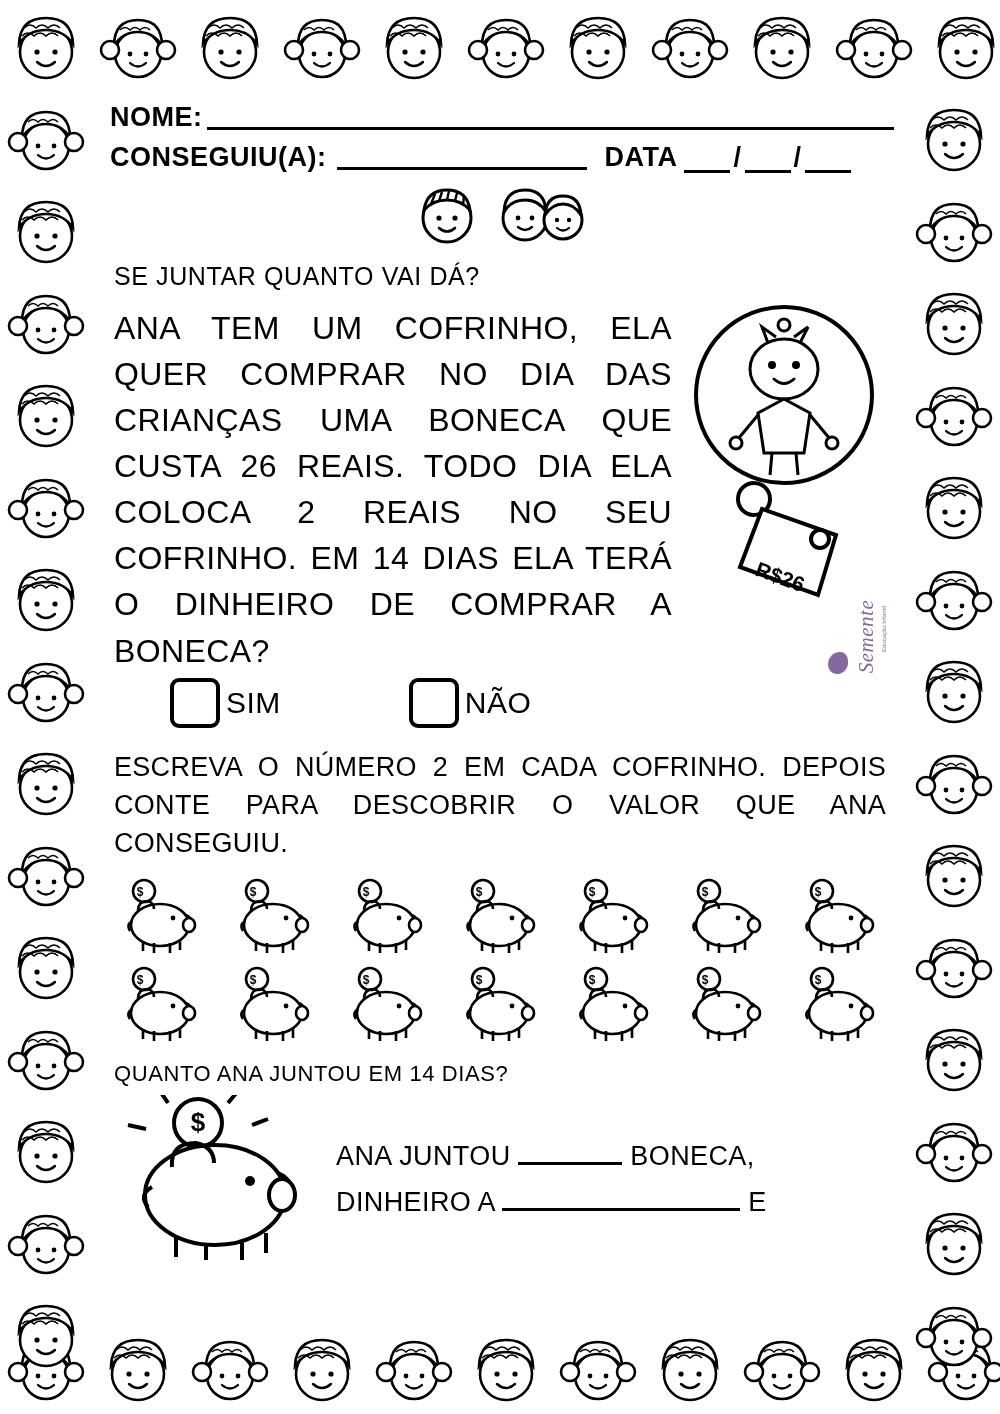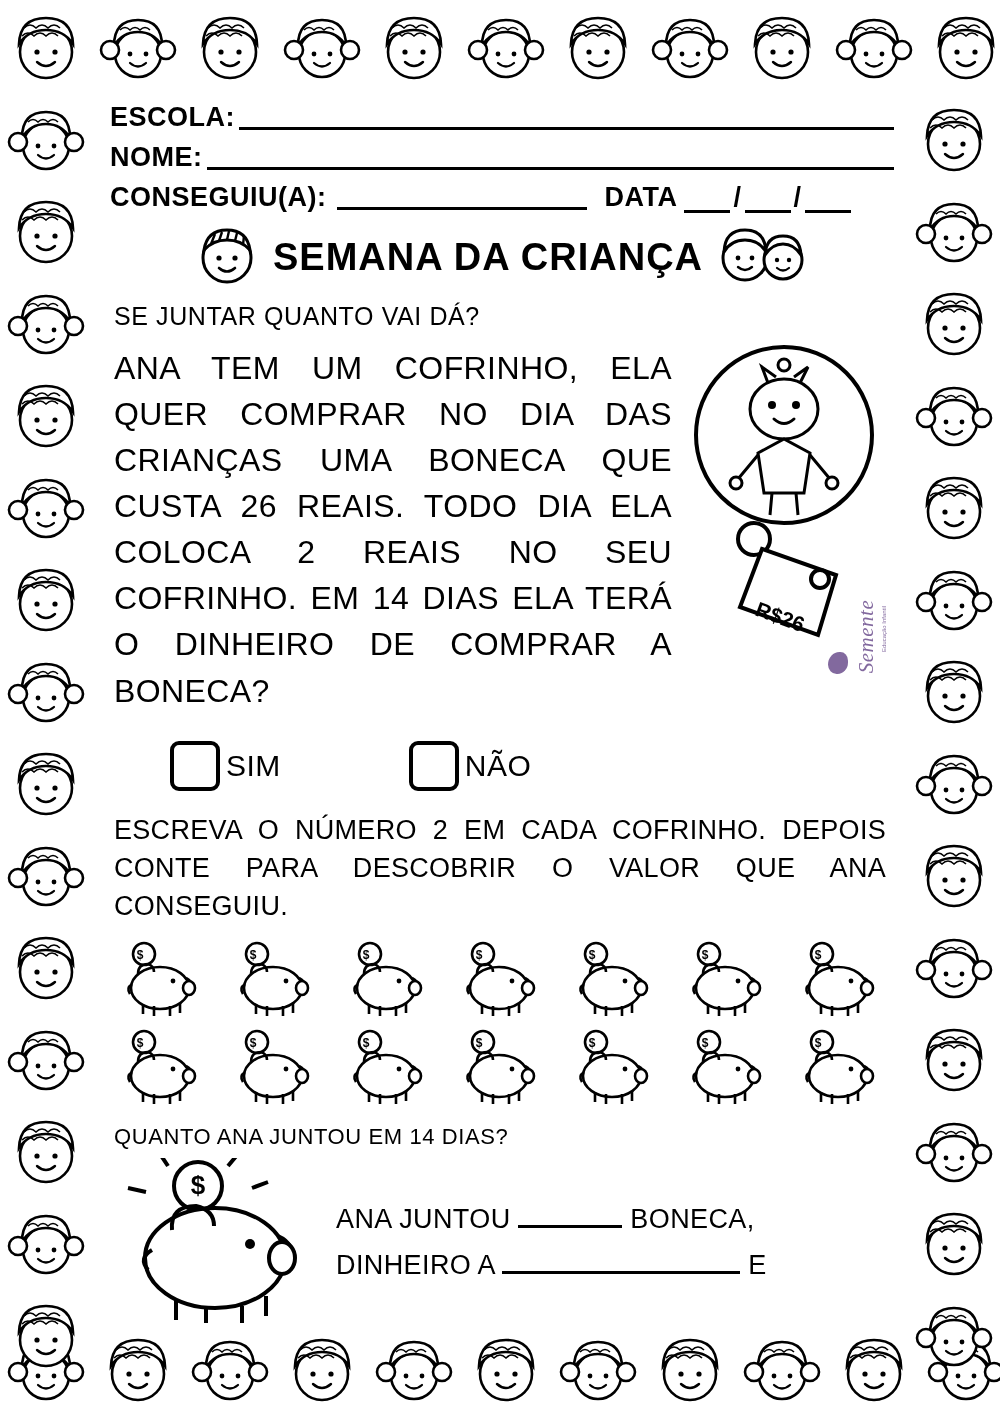--- a/index.html
+++ b/index.html
@@ -53,21 +53,21 @@
   }
   .para{
     font-size:32px;line-height:1.44;letter-spacing:.4px;
     text-align:justify;text-align-last:left;
     margin:8px 0 0 22px;
   }
   .para-wrap{display:flex;align-items:flex-start;}
   .para-col{width:580px;}
   .piggy-art{width:215px;margin-left:4px;margin-top:6px;position:relative;}
 
-  .choices{display:flex;gap:128px;margin:27px 0 0 78px;align-items:center;}
+  .choices{display:flex;gap:128px;margin:4px 0 0 78px;align-items:center;}
   .choice{display:flex;align-items:center;gap:6px;}
   .cbox{width:42px;height:42px;border:4px solid #000;border-radius:9px;}
   .choice-label{font-size:30px;letter-spacing:.5px;}
 
   .instr{
     font-size:27px;line-height:1.42;letter-spacing:.3px;
     text-align:justify;text-align-last:left;
     margin:20px 22px 0 22px;
   }
 
@@ -690,24 +690,20 @@
     <circle cx="38" cy="54" r="2.4"></circle>
           <circle cx="54" cy="54" r="2.4"></circle>
     <path d="M38 63 Q46 70 54 63" stroke="#000" stroke-width="2.2" fill="none" stroke-linecap="round"></path>
   </svg>
       </span>
     </div>
 
   <div class="content">
 
     <div class="hdr">
-      <div class="hdr-row">
-        <span class="hdr-label">ESCOLA:</span>
-        <span class="rule"></span>
-      </div>
       <div class="hdr-row">
         <span class="hdr-label">NOME:</span>
         <span class="rule"></span>
       </div>
       <div class="hdr-row">
         <span class="hdr-label">CONSEGUIU(A):</span>
         <span class="rule" style="flex:0 0 250px;margin-left:6px;"></span>
         <span class="hdr-label" style="margin-left:18px;">DATA</span>
         <span class="slot" style="width:46px;"></span>
         <span>/</span>
@@ -721,21 +717,20 @@
       <span>
         <svg width="72" height="66" viewBox="0 0 72 66">
           <ellipse cx="36" cy="36" rx="24" ry="24" fill="#fff" stroke="#000" stroke-width="3"></ellipse>
           <path d="M13 28 Q16 8 36 8 Q56 8 59 28 Q50 18 36 18 Q22 18 13 28Z" fill="#fff" stroke="#000" stroke-width="3"></path>
           <path d="M20 22 L24 12 M28 19 L31 10 M36 18 L38 9 M44 19 L46 11 M52 23 L53 14" stroke="#000" stroke-width="2.4" fill="none"></path>
           <circle cx="28" cy="36" r="2.6"></circle>
             <circle cx="44" cy="36" r="2.6"></circle>
           <path d="M28 46 Q36 53 44 46" stroke="#000" stroke-width="2.6" fill="none" stroke-linecap="round"></path>
         </svg>
       </span>
-      <span class="title-text">SEMANA DA CRIANÇA</span>
       <span>
         <svg width="96" height="66" viewBox="0 0 96 66">
           <ellipse cx="32" cy="36" rx="22" ry="22" fill="#fff" stroke="#000" stroke-width="3"></ellipse>
           <path d="M11 30 Q12 8 32 8 Q52 8 53 30 Q46 18 32 18 Q18 18 11 30Z" fill="#fff" stroke="#000" stroke-width="3"></path>
           <circle cx="25" cy="36" r="2.4"></circle>
             <circle cx="39" cy="36" r="2.4"></circle>
           <path d="M25 45 Q32 51 39 45" stroke="#000" stroke-width="2.4" fill="none" stroke-linecap="round"></path>
           <ellipse cx="70" cy="38" rx="19" ry="19" fill="#fff" stroke="#000" stroke-width="3"></ellipse>
           <path d="M52 33 Q53 14 70 14 Q87 14 88 33 Q81 22 70 22 Q59 22 52 33Z" fill="#fff" stroke="#000" stroke-width="3"></path>
           <circle cx="64" cy="38" r="2.2"></circle>

